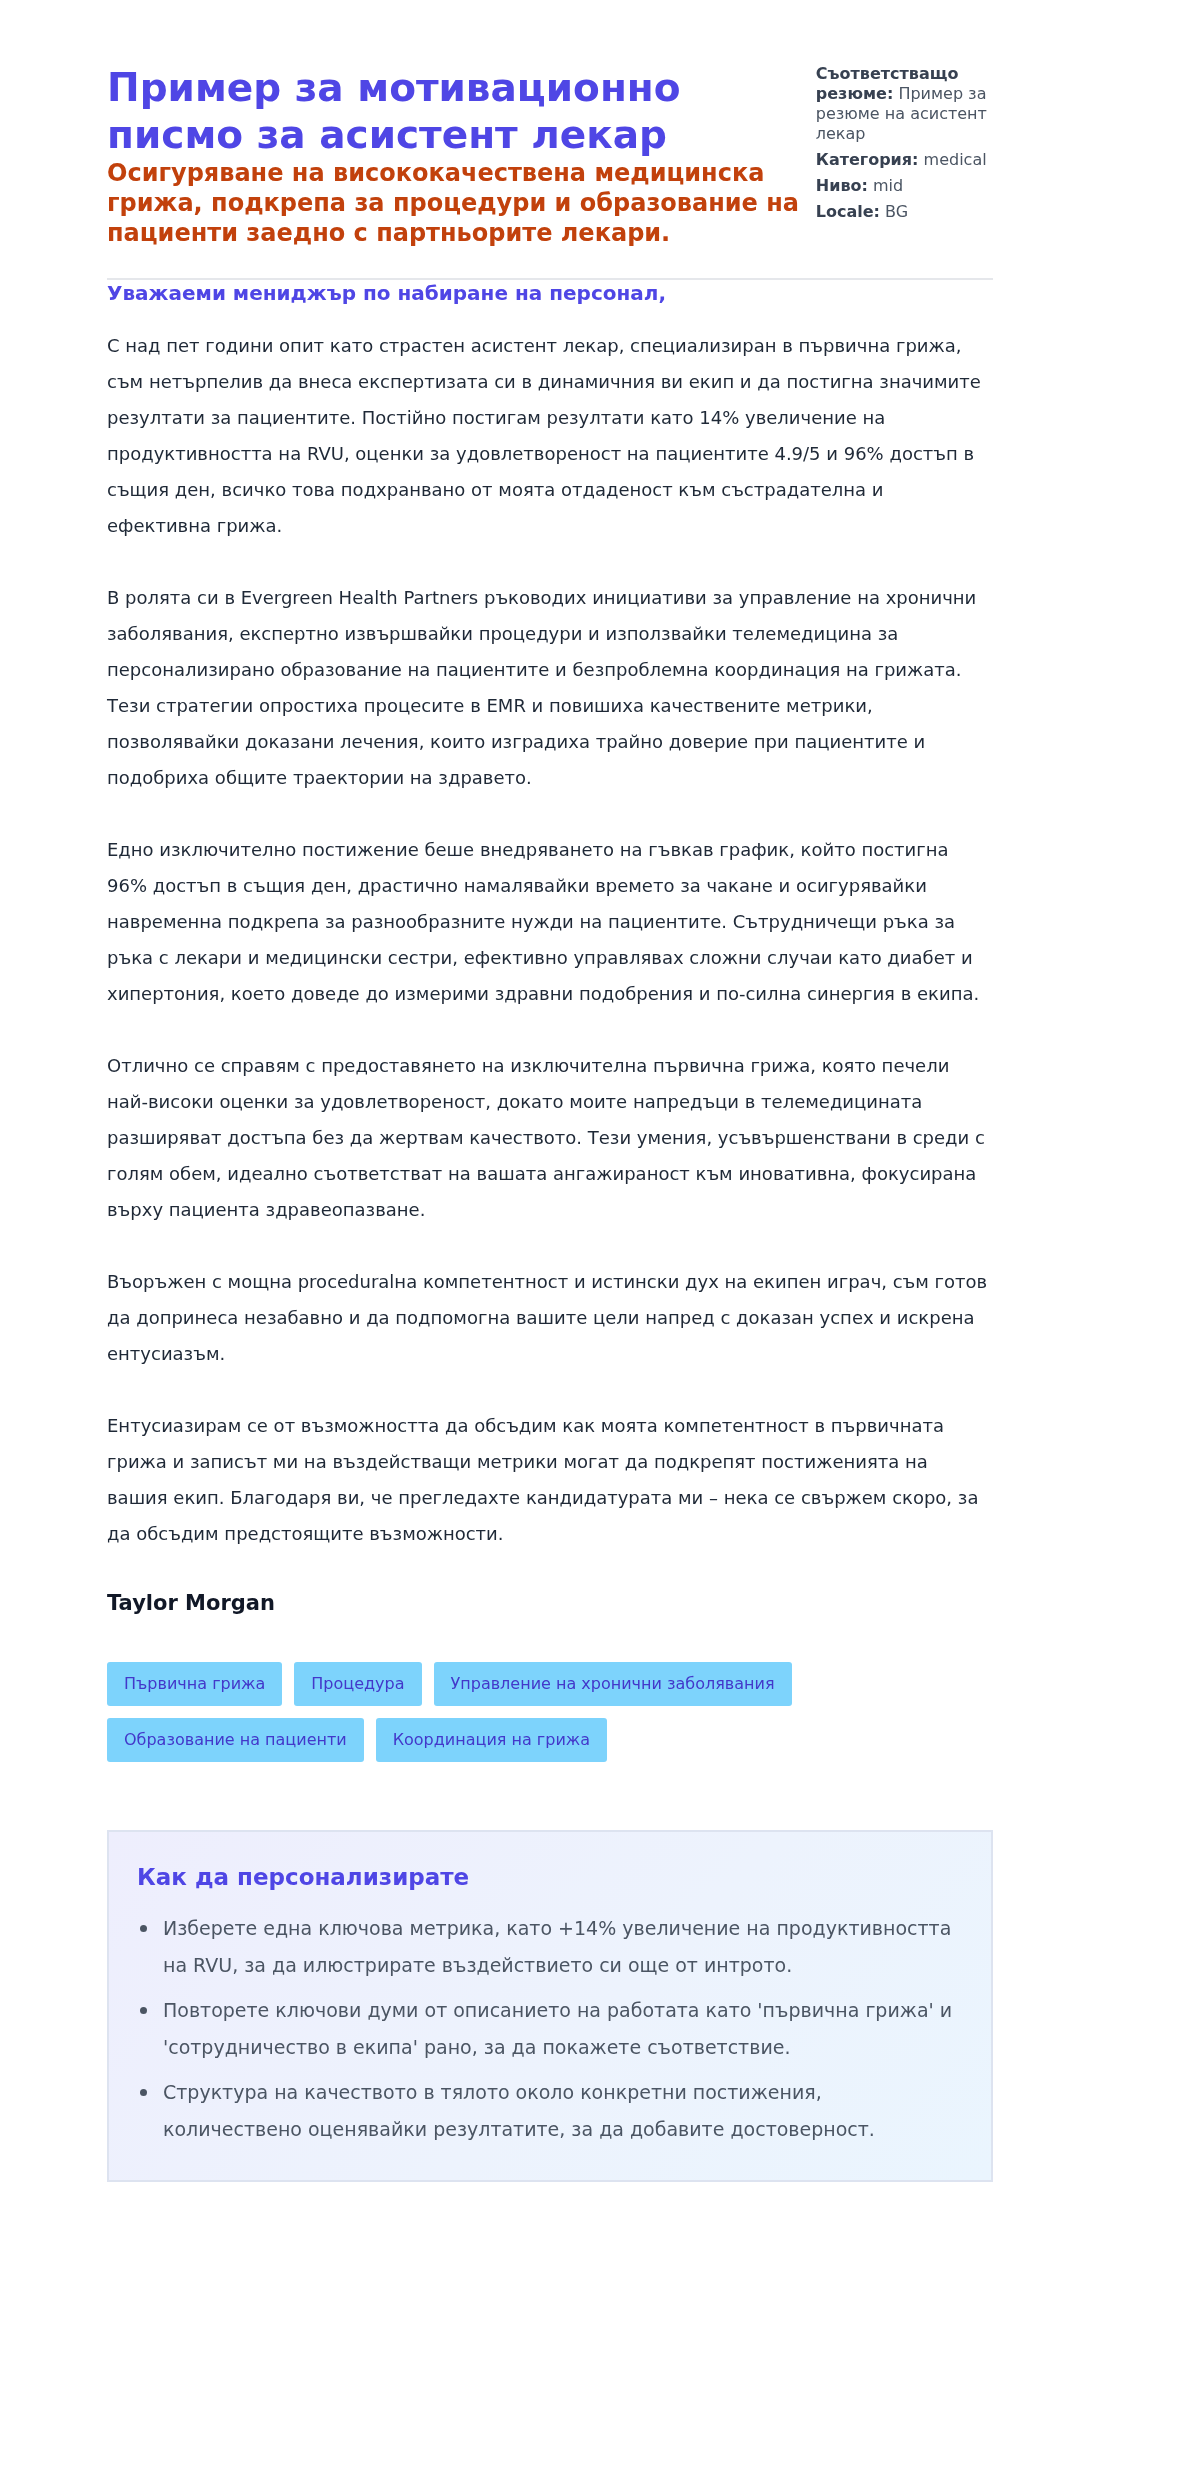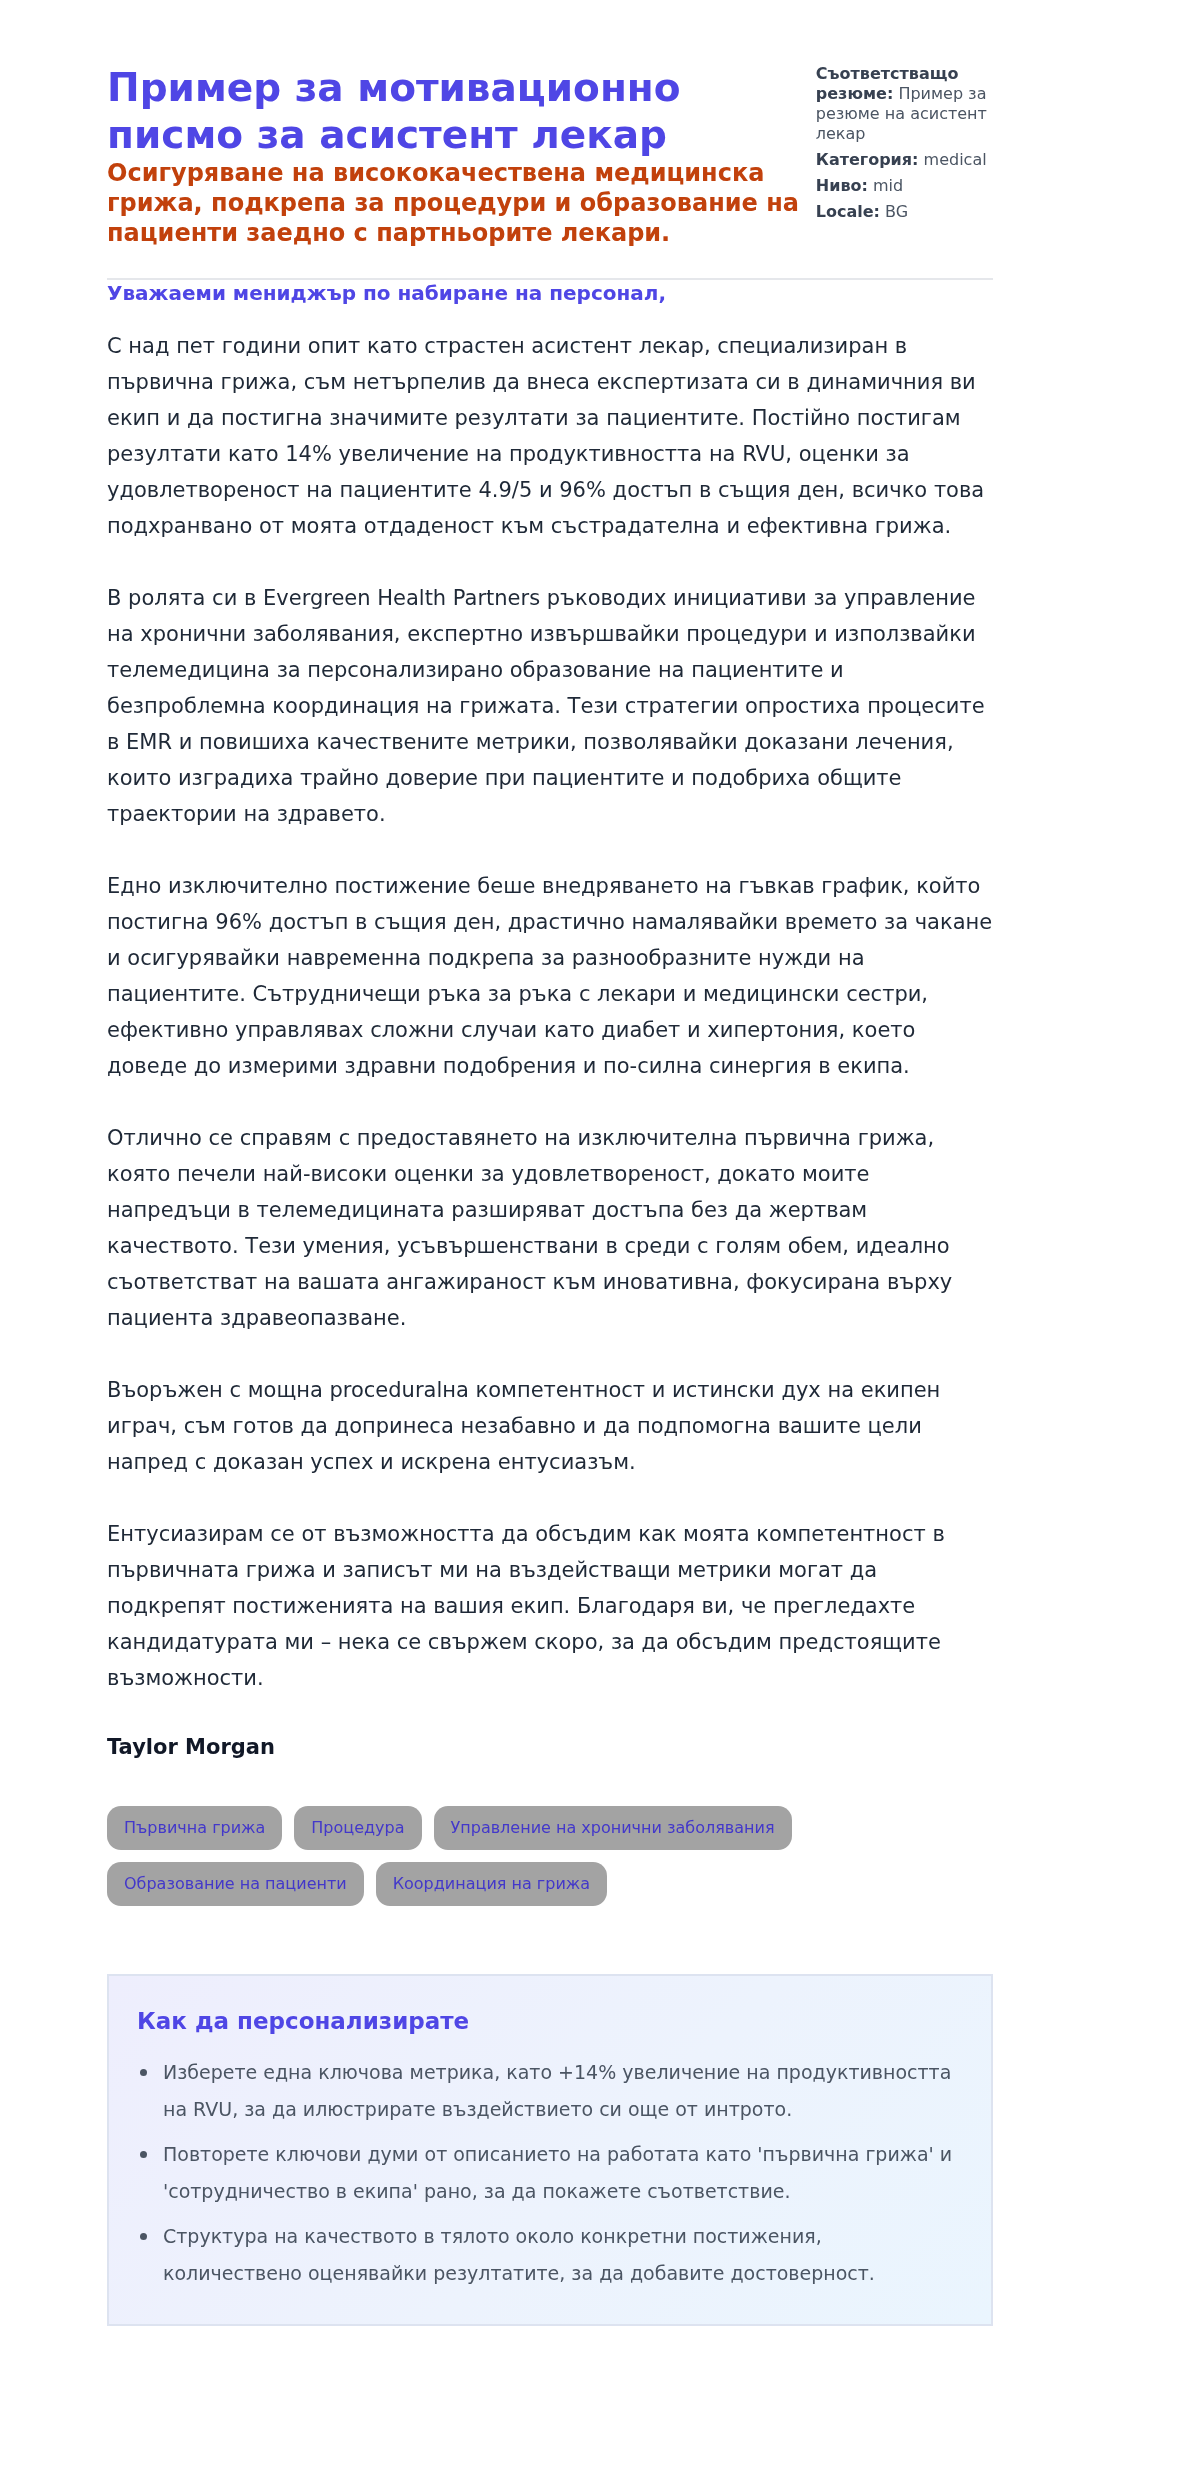--- a/index.html
+++ b/index.html
@@ -46,21 +46,21 @@
   .meta-row { margin-bottom: 6px; }
   .meta-key { font-weight: bold; color: #374151; }
   .greeting {
     font-size: 20px;
     font-weight: bold;
     color: #4f46e5;
     line-height: 26px;
   }
   .body-text { margin-top: 22px; }
   .para {
-    font-size: 21px;
+    font-size: 18px;
     line-height: 36px;
     color: #1f2937;
     margin-bottom: 36px;
   }
   .signature { margin-top: 28px; }
   .sig-name {
     font-size: 21px;
     font-weight: bold;
     color: #111827;
     line-height: 30px;
@@ -72,26 +72,26 @@
     margin-top: 8px;
   }
   .tags {
     margin-top: 44px;
     display: flex;
     flex-wrap: wrap;
     gap: 12px 12px;
     width: 800px;
   }
   .tag {
-    background: #a3a3a3;
+    background: #7dd3fc;
     color: #4338ca;
     font-size: 16px;
     line-height: 20px;
     padding: 12px 17px;
-    border-radius: 14px;
+    border-radius: 3px;
   }
   .tips {
     margin-top: 68px;
     border: 2px solid #dde3f0;
     background: linear-gradient(135deg, #eeeefd 0%, #edf3fd 55%, #eaf5fe 100%);
     padding: 30px 28px 32px 28px;
   }
   .tips-title {
     font-size: 23px;
     font-weight: bold;

